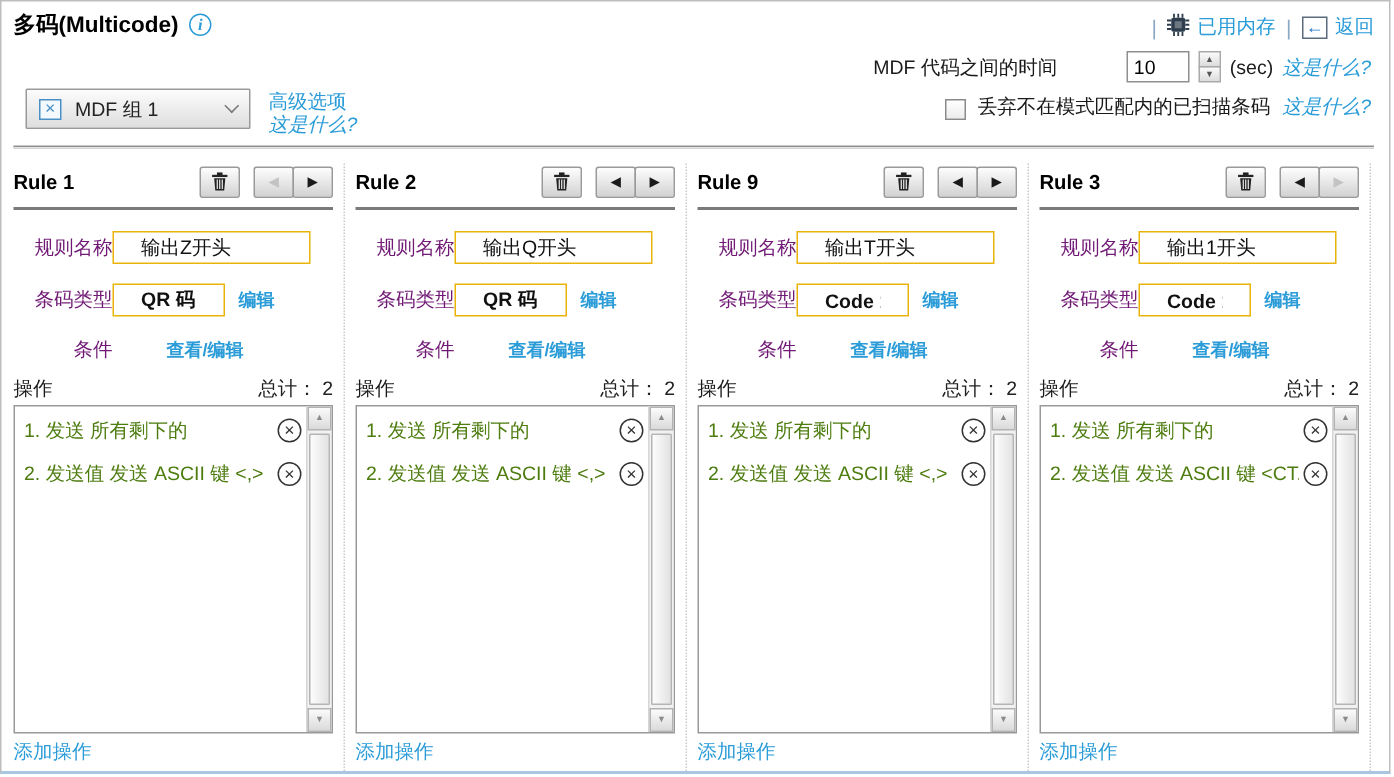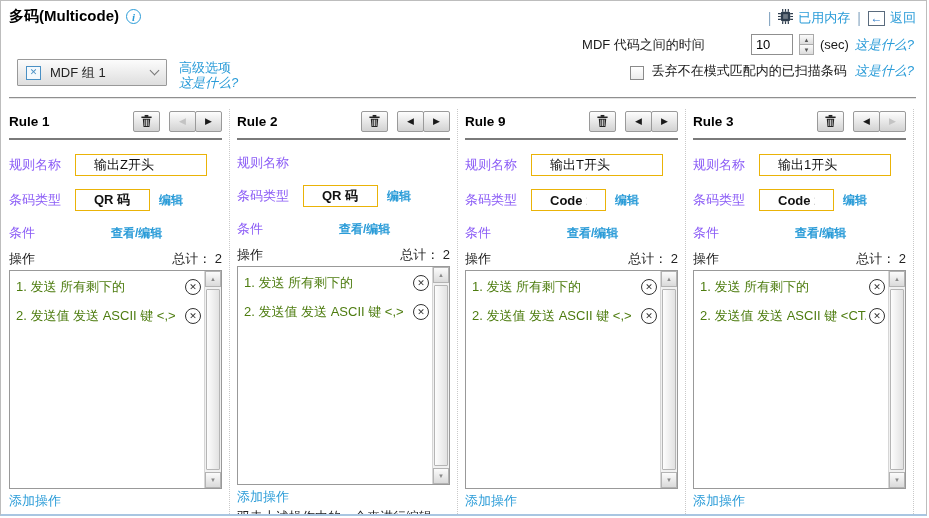--- a/index.html
+++ b/index.html
@@ -50,21 +50,21 @@
   .rule-btns { display:flex; align-items:center; }
   .tool-btn { width:27px; height:21px; background:linear-gradient(#fdfdfd,#d2d2d2); border:1px solid #9a9a9a; border-radius:2px; display:inline-flex; align-items:center; justify-content:center; cursor:pointer; padding:0; }
   .arrow-glyph { font-size:9px; color:#1a1a1a; line-height:1; }
   .tool-btn.disabled .arrow-glyph { color:#c3c3c3; }
   .btn-gap { width:9px; }
   .pair + .pair { margin-left:-1px; }
 
   .rule-divider { height:2px; background:#7a7a7a; margin:5px 0 14px; }
 
   .field-row { display:flex; align-items:center; margin-bottom:13px; }
-  .field-row label { width:66px; flex:none; color:#8b5cf6; }
+  .field-row label { width:66px; flex:none; color:#701a75;text-align:right; }
   .txt-input { height:22px; border:1px solid #eab308; font-size:13px; padding:0 18px; font-family:inherit; color:#111; }
   .name-input { width:132px; }
   .code-input { width:75px;font-weight:bold; }
   .edit-link { margin-left:9px; font-size:12px; }
   .cond-row { margin-bottom:8px; }
   .cond-row .link { margin-left:36px; font-size:12px; }
 
   .op-head { display:flex; justify-content:space-between; align-items:center; margin-bottom:2px; }
   .op-total { color:#222; }
 
@@ -224,20 +224,21 @@
               <span class="arrow-glyph">◀</span>
             </button>
           <button class="tool-btn pair">
               <span class="arrow-glyph">▶</span>
             </button>
         </span>
       </div>
       <div class="rule-divider"></div>
       <div class="field-row">
         <label>规则名称</label>
+        <input class="txt-input name-input" value="输出Q开头" style="">
       </div>
       <div class="field-row">
         <label>条码类型</label>
         <input class="txt-input code-input" value="QR 码" style="">
         <a class="link bold edit-link">编辑</a>
       </div>
       <div class="field-row cond-row">
         <label>条件</label>
         <a class="link bold">查看/编辑</a>
       </div>

